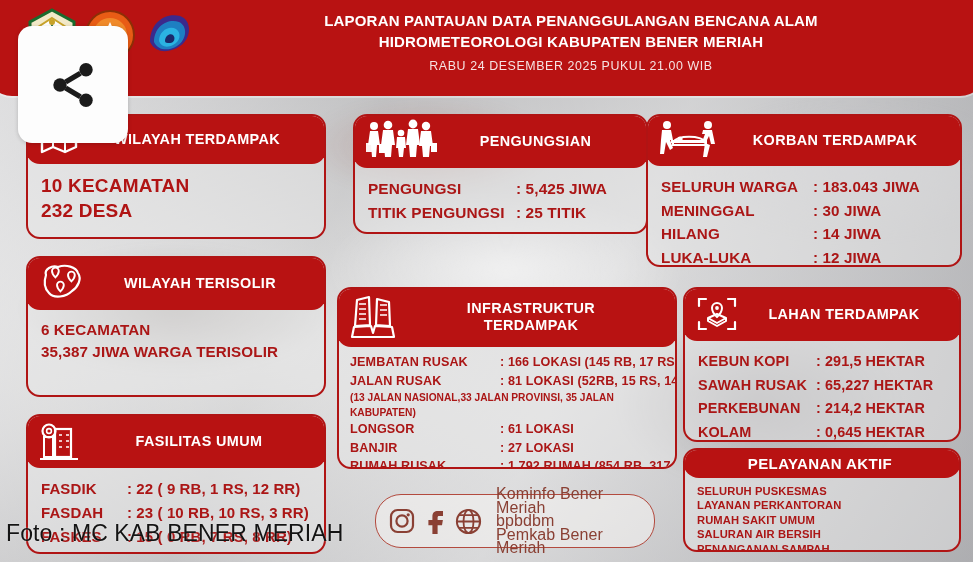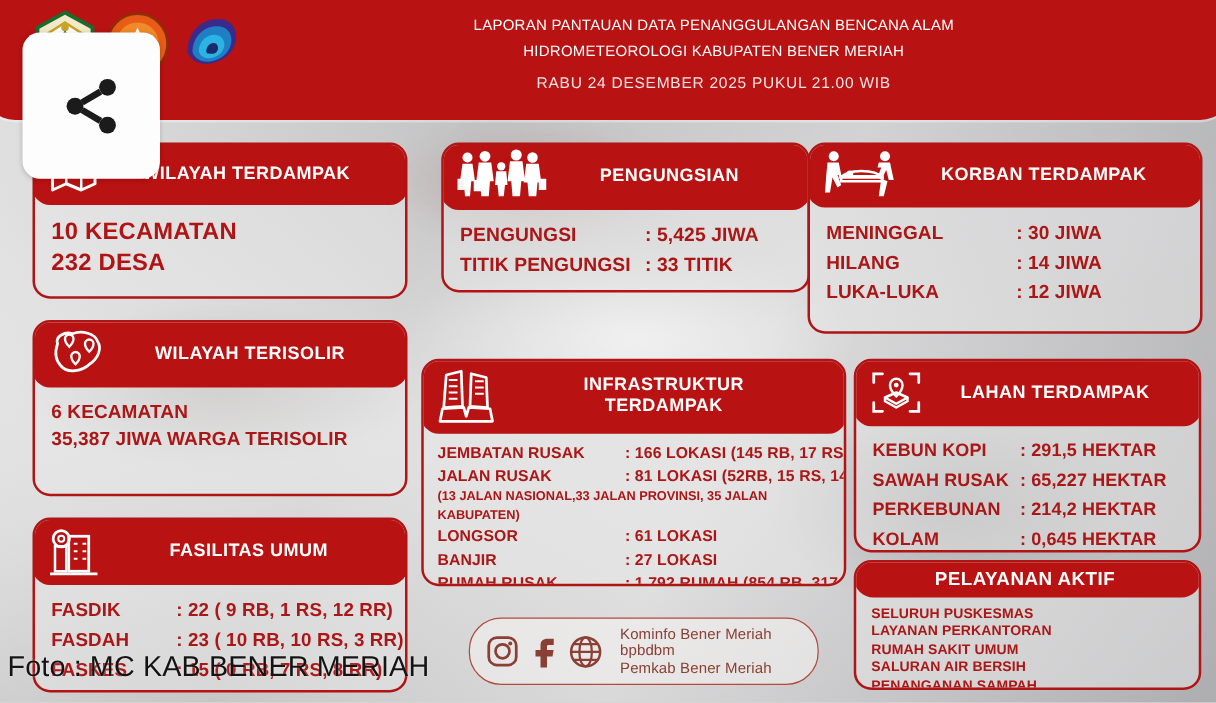--- a/index.html
+++ b/index.html
@@ -44,21 +44,21 @@
     position: absolute; left: 40px; top: 20px;
     display: flex; align-items: center; gap: 6px;
   }
   .logo { width: 52px; height: 54px; position: relative; }
   .logo svg { width: 100%; height: 100%; display: block; }
   .title-wrap {
     position: absolute; left: 200px; right: 30px; top: 22px;
     text-align: center; color: #fff;
   }
   .title-line {
-    font-size: 12px; font-weight: 400; letter-spacing: .2px;
+    font-size: 15px; font-weight: 700; letter-spacing: .2px;
     line-height: 21px; white-space: nowrap;
   }
   .subtitle {
     margin-top: 7px; font-size: 12.4px; font-weight: 400;
     letter-spacing: .6px; color: #f6e3e3;
   }
 
   
   .share-overlay {
     position: absolute; left: 18px; top: 26px;
@@ -132,21 +132,21 @@
 
   
   #card-korban .row { font-size: 15.2px; line-height: 23.5px; }
   #card-korban .k { width: 152px; }
 
   
   #card-lahan .row { font-size: 14.4px; line-height: 23.5px; }
   #card-lahan .k { width: 118px; }
 
   
-  #card-fasilitas-umum .row { font-size: 15px; line-height: 24px; gap: 14px; }
+  #card-fasilitas-umum .row { font-size: 15px; line-height: 24px; }
   #card-fasilitas-umum .k { width: 86px; }
 
   
   #card-infrastruktur .card-body { padding: 6px 10px 6px 11px; }
   #card-infrastruktur .row { font-size: 12.6px; line-height: 18.6px; }
   #card-infrastruktur .k { width: 150px; }
   #card-infrastruktur .note {
     color: #ab1616; font-weight: 700; font-size: 10.2px;
     line-height: 15px; letter-spacing: 0;
   }
@@ -166,21 +166,21 @@
     border: 1.8px solid #b34a3e;
     border-radius: 26px;
     background: rgba(246,244,243,.55);
     display: flex; align-items: center; gap: 9px;
     padding: 0 12px;
     z-index: 12;
   }
   #social-bar .sicon svg { display: block; }
   .social-text { margin-left: 4px; }
   .social-text div {
-    color: #8a4034; font-size: 12px; line-height: 13.6px;
+    color: #8a4034; font-size: 16px; line-height: 13.6px;
     letter-spacing: .1px;
   }
 
   
   .photo-credit {
     position: absolute; left: 6px; top: 520px;
     color: #141414; font-size: 23px; letter-spacing: .1px;
     z-index: 30;
     text-shadow: 0 0 2px rgba(255,255,255,.5);
   }
@@ -320,21 +320,21 @@
       </span>
       <span class="htitle">PENGUNGSIAN</span>
     </div>
     <div class="card-body">
       <div class="row">
         <span class="k">PENGUNGSI</span>
         <span class="v">: 5,425 JIWA</span>
       </div>
       <div class="row">
         <span class="k">TITIK PENGUNGSI</span>
-        <span class="v">: 33 TITIK</span>
+        <span class="v">: 25 TITIK</span>
       </div>
     </div>
   </div>
 
   <div class="card" id="card-infrastruktur">
     <div class="card-head">
       <span class="hicon">
         <svg width="52" height="50" viewBox="0 0 52 50">
           <path d="M8 34 L10 8 L22 5 L23 33 Z" fill="none" stroke="#fff" stroke-width="2.2" stroke-linejoin="round"></path>
           <path d="M29 33 L30 7 L42 10 L43 34 Z" fill="none" stroke="#fff" stroke-width="2.2" stroke-linejoin="round"></path>
@@ -385,20 +385,24 @@
               <path d="M49 24 l-2 14 h4 l3-12 Z"></path>
             <path d="M15 21 h36 v3 h-36 Z"></path>
           </g>
           <path d="M17 23 C22 16 44 16 50 23 L50 26 L17 26 Z" fill="none" stroke="#fff" stroke-width="2"></path>
           <circle cx="24" cy="20" r="2.6" fill="#fff"></circle>
         </svg>
       </span>
       <span class="htitle">KORBAN TERDAMPAK</span>
     </div>
     <div class="card-body">
+      <div class="row">
+        <span class="k">SELURUH WARGA</span>
+        <span class="v">: 183.043 JIWA</span>
+      </div>
       <div class="row">
         <span class="k">MENINGGAL</span>
         <span class="v">: 30 JIWA</span>
       </div>
       <div class="row">
         <span class="k">HILANG</span>
         <span class="v">: 14 JIWA</span>
       </div>
       <div class="row">
         <span class="k">LUKA-LUKA</span>

